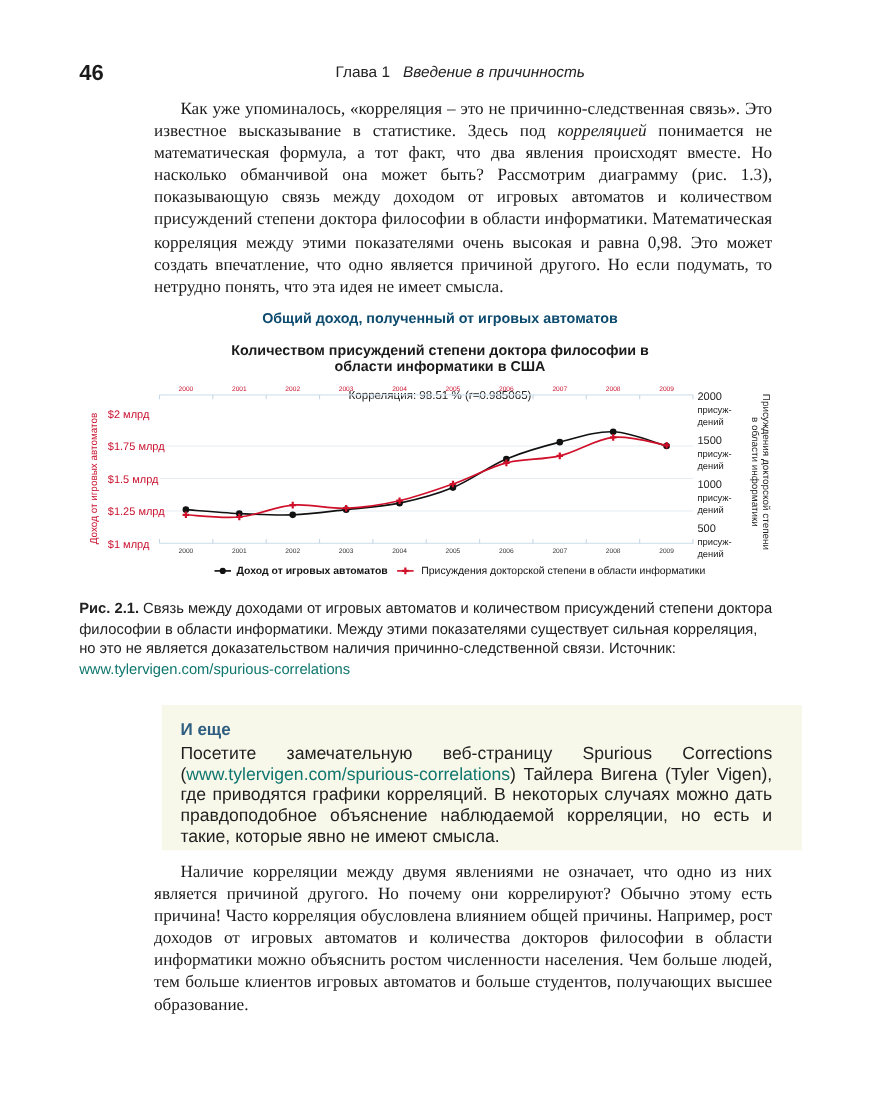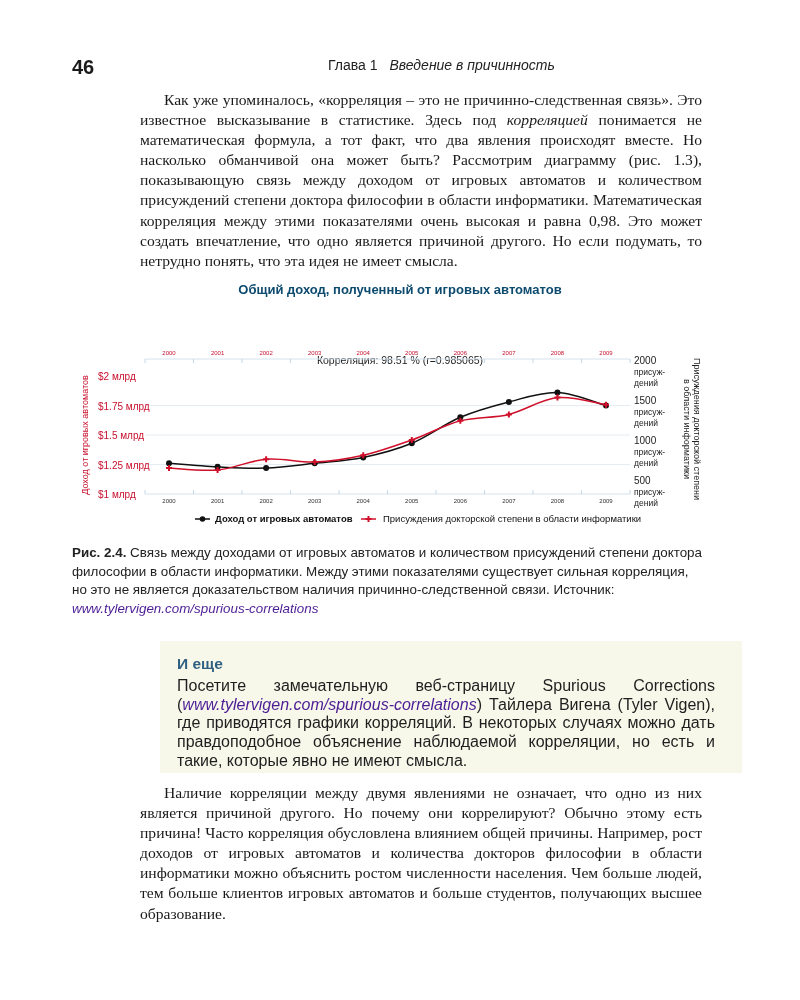--- a/index.html
+++ b/index.html
@@ -1,59 +1,60 @@
 <!DOCTYPE html>
 <html><head>
 <meta charset="utf-8">
 <style>
   html, body { margin: 0; padding: 0; background: #ffffff; }
   body { width: 800px; height: 1000px; position: relative; overflow: hidden; color: #1a1a1a; }
   .serif { font-family: Liberation Serif, serif; }
   .sans { font-family: "Liberation Sans", "DejaVu Sans", sans-serif; }
 
   .page-num { position: absolute; left: 72px; top: 56px; font-weight: bold; font-size: 20px; }
-  .running-head { position: absolute; left: 305px; top: 57px; font-size: 14px; color: #222; margin-left: 23px; }
+  .running-head { position: absolute; left: 305px; top: 57px; font-size: 14px; color: #222; }
   .running-head .chap { margin-right: 8px; }
   .running-head .chap-title { font-style: italic; }
 
   .para { position: absolute; left: 140px; width: 562px; font-size: 15.6px; line-height: 20.1px; text-align: justify; }
   .para p { margin: 0; text-indent: 24px; }
   .para em { font-style: italic; }
   #para1 { top: 90px; }
   #para2 { top: 783px; }
 
   .chart { position: absolute; left: 60px; top: 282px; width: 680px; height: 250px; }
   .chart-title-red { position: absolute; left: 0; width: 780px; top: 0; text-align: center; color: #0c4a6e; font-weight: bold; font-size: 13px; }
   .chart-sub { position: absolute; left: 0; width: 780px; top: 16px; text-align: center; font-size: 10px; color: #222; }
   .chart-title-black { position: absolute; left: 0; width: 780px; top: 30px; text-align: center; font-weight: bold; font-size: 13px; line-height: 14px; }
   .chart-corr { position: absolute; left: 0; width: 780px; top: 60px; text-align: center; font-size: 10.5px; color: #222; }
 
   .caption { position: absolute; left: 72px; top: 544px; width: 632px; font-size: 13.4px; line-height: 18.5px; color: #222; }
   .caption b { font-weight: bold; }
-  .link { color: #4c1d95; font-style: italic; }
+  .link { color: #0f766e; }
 
-  .box { position: absolute; left: 160px; top: 641px; width: 582px; height: 132px; background: #f7f7ea; }
+  .box { position: absolute; left: 147px; top: 641px; width: 582px; height: 132px; background: #f7f7ea; }
   .box-title { position: absolute; left: 17px; top: 14px; font-weight: bold; font-size: 15.5px; color: #2f5f80; }
   .box-text { position: absolute; left: 17px; top: 36px; width: 538px; font-size: 16px; line-height: 18.7px; text-align: justify; color: #1e1e1e; }
 </style>
 </head>
 <body>
 
 <div class="page-num sans">46</div>
 <div class="running-head sans">
   <span class="chap">Глава 1</span>
   <span class="chap-title">Введение в причинность</span>
 </div>
 
 <div id="para1" class="para serif">
   <p><span>Как уже упоминалось, «корреляция – это не причинно-следственная связь». Это известное высказывание в статистике. Здесь под </span><em>корреляцией</em><span> понимается не математическая формула, а тот факт, что два явления происходят вместе. Но насколько обманчивой она может быть? Рассмотрим диаграмму (рис. 1.3), показывающую связь между доходом от игровых автоматов и количеством присуждений степени доктора философии в области информатики. Математическая корреляция между этими показателями очень высокая и равна 0,98. Это может создать впечатление, что одно является причиной другого. Но если подумать, то нетрудно понять, что эта идея не имеет смысла.</span></p>
 </div>
 
 <div class="chart sans">
   <div class="chart-title-red" style="left:-50px;">Общий доход, полученный от игровых автоматов</div>
+  <div class="chart-title-black" style="left:-40px; width:760px; padding:0 180px; box-sizing:border-box;">Количеством присуждений степени доктора философии в области информатики в США</div>
   <div class="chart-corr" style="left:-50px;margin-top:12px;">Корреляция: 98.51 % (r=0.985065)</div>
   <svg id="chart-svg" width="680" height="250" style="position:absolute; left:0; top:0; overflow:visible;">
       <line x1="85" x2="570" y1="123.5" y2="123.5" stroke="#e6edf2" stroke-width="1"></line>
       <line x1="85" x2="570" y1="153" y2="153" stroke="#e6edf2" stroke-width="1"></line>
       <line x1="85" x2="570" y1="182.5" y2="182.5" stroke="#e6edf2" stroke-width="1"></line>
       <line x1="85" x2="570" y1="77" y2="77" stroke="#d6e4ee" stroke-width="1"></line>
       <line x1="85" x2="570" y1="212" y2="212" stroke="#d6e4ee" stroke-width="1"></line>
       <line x1="85" x2="85" y1="77" y2="81" stroke="#c6d8e6"></line>
       <line x1="85" x2="85" y1="208" y2="212" stroke="#c6d8e6"></line>
       <line x1="133.5" x2="133.5" y1="77" y2="81" stroke="#c6d8e6"></line>
@@ -141,21 +142,21 @@
       <line x1="135" x2="150" y1="237" y2="237" stroke="#111111" stroke-width="1.5"></line>
       <circle cx="142.5" cy="237" r="2.8" fill="#111111"></circle>
       <text x="155" y="240" font-size="9.5" font-weight="bold" fill="#111" font-family="Liberation Sans, sans-serif">Доход от игровых автоматов</text>
       <line x1="301" x2="316" y1="237" y2="237" stroke="#d0102a" stroke-width="1.5"></line>
       <path d="M305.5,237 L311.5,237 M308.5,234 L308.5,240" stroke="#d0102a" stroke-width="2"></path>
       <text x="323" y="240" font-size="9.5" fill="#111" font-family="Liberation Sans, sans-serif">Присуждения докторской степени в области информатики</text>
     </svg>
 </div>
 
 <div class="caption sans">
-  <b>Рис. 2.4.</b><span> Связь между доходами от игровых автоматов и количеством присуждений степени доктора философии в области информатики. Между этими показателями существует сильная корреляция, но это не является доказательством наличия причинно-следственной связи. Источник: </span><span class="link">www.tylervigen.com/spurious-correlations</span>
+  <b>Рис. 2.1.</b><span> Связь между доходами от игровых автоматов и количеством присуждений степени доктора философии в области информатики. Между этими показателями существует сильная корреляция, но это не является доказательством наличия причинно-следственной связи. Источник: </span><span class="link">www.tylervigen.com/spurious-correlations</span>
 </div>
 
 <div class="box sans">
   <div class="box-title">И еще</div>
   <div class="box-text">
     <span>Посетите замечательную веб-страницу Spurious Corrections (</span><span class="link">www.tylervigen.com/spurious-correlations</span><span>) Тайлера Вигена (Tyler Vigen), где приводятся графики корреляций. В некоторых случаях можно дать правдоподобное объяснение наблюдаемой корреляции, но есть и такие, которые явно не имеют смысла.</span>
   </div>
 </div>
 
 <div id="para2" class="para serif">

